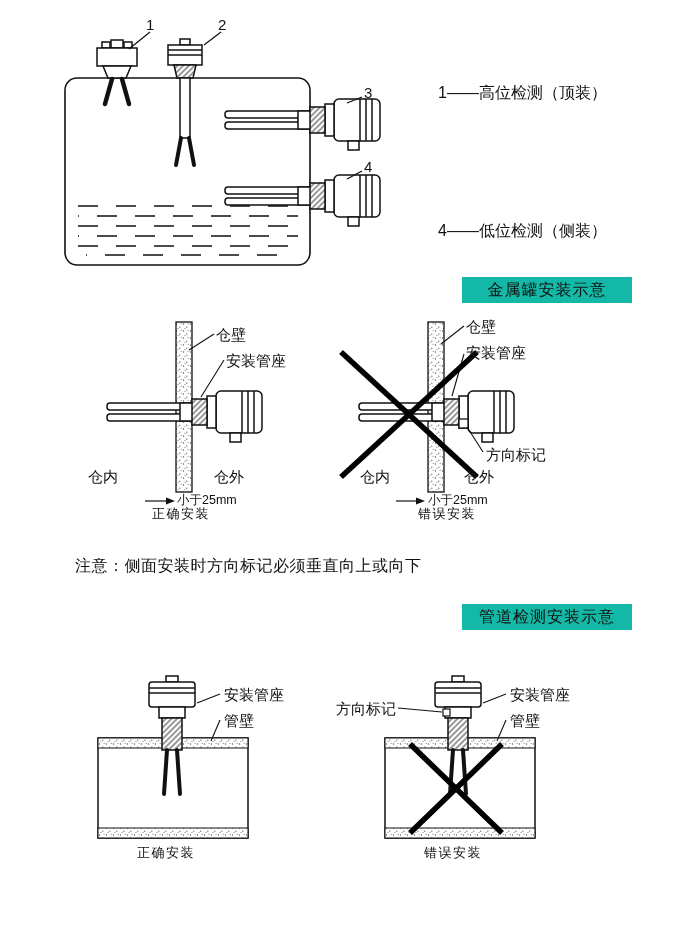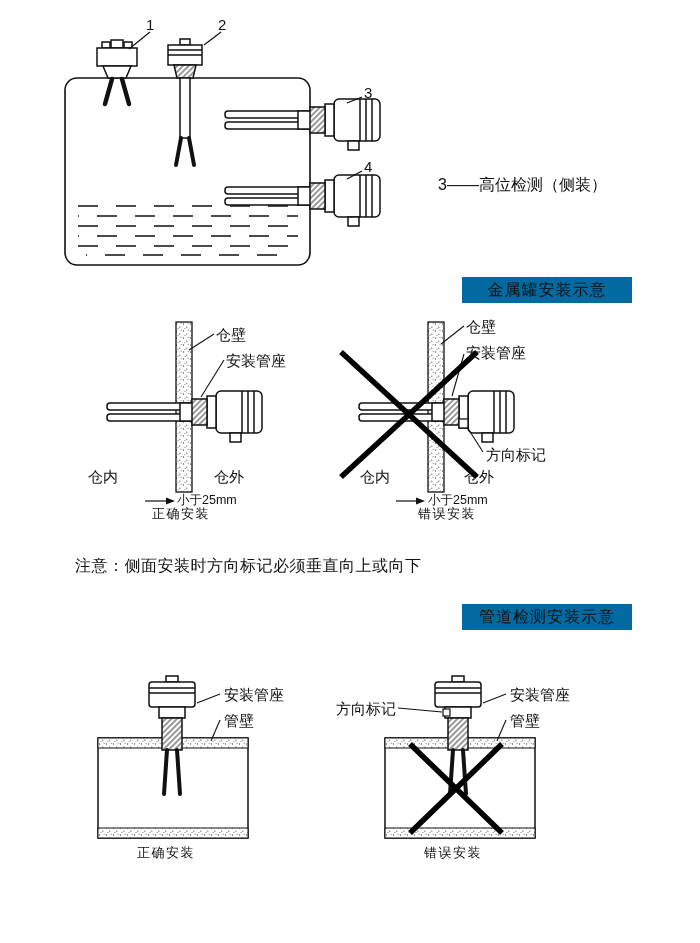--- a/index.html
+++ b/index.html
@@ -4,21 +4,21 @@
 <style>
   html,body{margin:0;padding:0}
   body{width:700px;height:943px;background:#fff;font-family:"Liberation Sans","DejaVu Sans",sans-serif;color:#111}
   .page{position:relative;width:700px;height:943px;background:#fff;overflow:hidden}
   .art{position:absolute;left:0;top:0}
   .lbl{position:absolute;white-space:nowrap;font-size:15px;line-height:1.15;color:#111}
   .s16{font-size:16px}
   .s13{font-size:12.5px}
   .cap{font-size:13px;letter-spacing:1.5px}
   .und{text-underline-offset:2px}
-  .badge{position:absolute;width:170px;height:26px;background:#0369a1;color:#111;font-size:16px;text-align:center;line-height:26px;letter-spacing:1px}
+  .badge{position:absolute;width:170px;height:26px;background:#14b8a6;color:#111;font-size:16px;text-align:center;line-height:26px;letter-spacing:1px}
   .note{position:absolute;text-align:left;font-size:16px;letter-spacing:0.5px}
 </style>
 </head>
 <body>
 
 <div class="page">
 
   <svg class="art" width="700" height="943" viewBox="0 0 700 943" xmlns="http://www.w3.org/2000/svg">
     <defs>
       <pattern id="speckle" width="7" height="7" patternUnits="userSpaceOnUse">
@@ -156,21 +156,22 @@
         <line x1="410" y1="833" x2="502" y2="744"></line>
       </g>
     </g>
   </svg>
 
   <div class="lbl" style="left:146px;top:16px">1</div>
   <div class="lbl" style="left:218px;top:16px">2</div>
   <div class="lbl" style="left:364px;top:84px">3</div>
   <div class="lbl" style="left:364px;top:158px">4</div>
 
-  <div class="lbl s16" style="left:438px;top:176px">3——高位检测（侧装）</div>
+  <div class="lbl s16" style="left:438px;top:84px">1——高位检测（顶装）</div>
+  <div class="lbl s16" style="left:438px;top:222px">4——低位检测（侧装）</div>
 
   <div class="badge" style="left:462px;top:277px">金属罐安装示意</div>
 
   <div class="lbl" style="left:216px;top:326px">仓壁</div>
   <div class="lbl" style="left:226px;top:352px">安装管座</div>
   <div class="lbl und" style="left:88px;top:468px">仓内</div>
   <div class="lbl und" style="left:214px;top:468px">仓外</div>
   <div class="lbl s13" style="left:177px;top:493px">小于25mm</div>
   <div class="lbl cap" style="left:152px;top:507px">正确安装</div>
 

